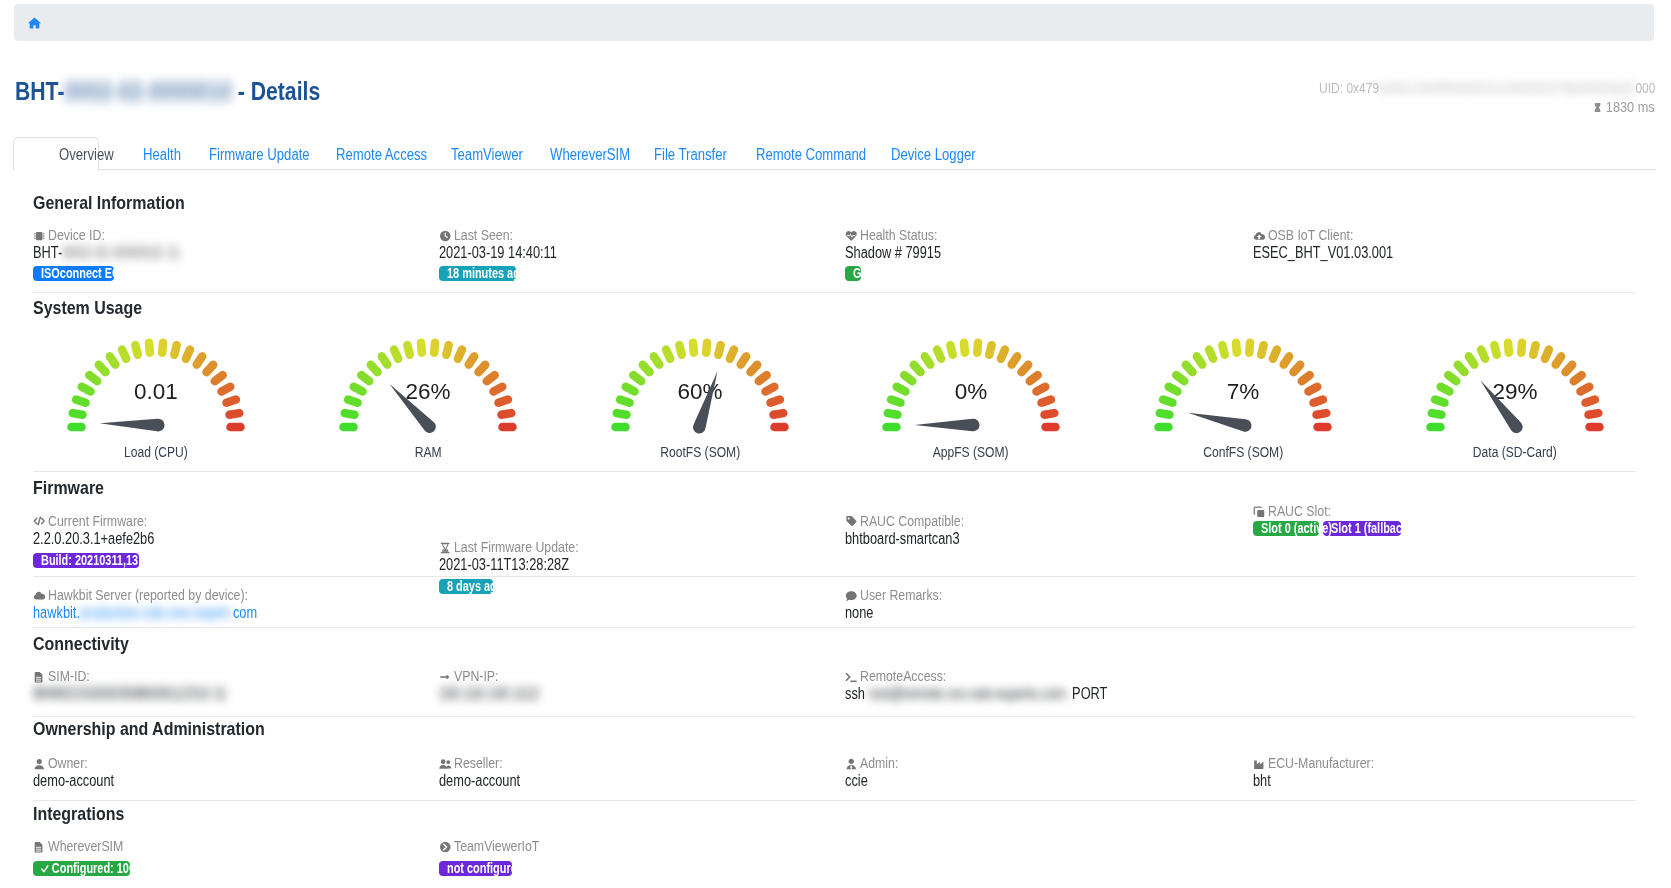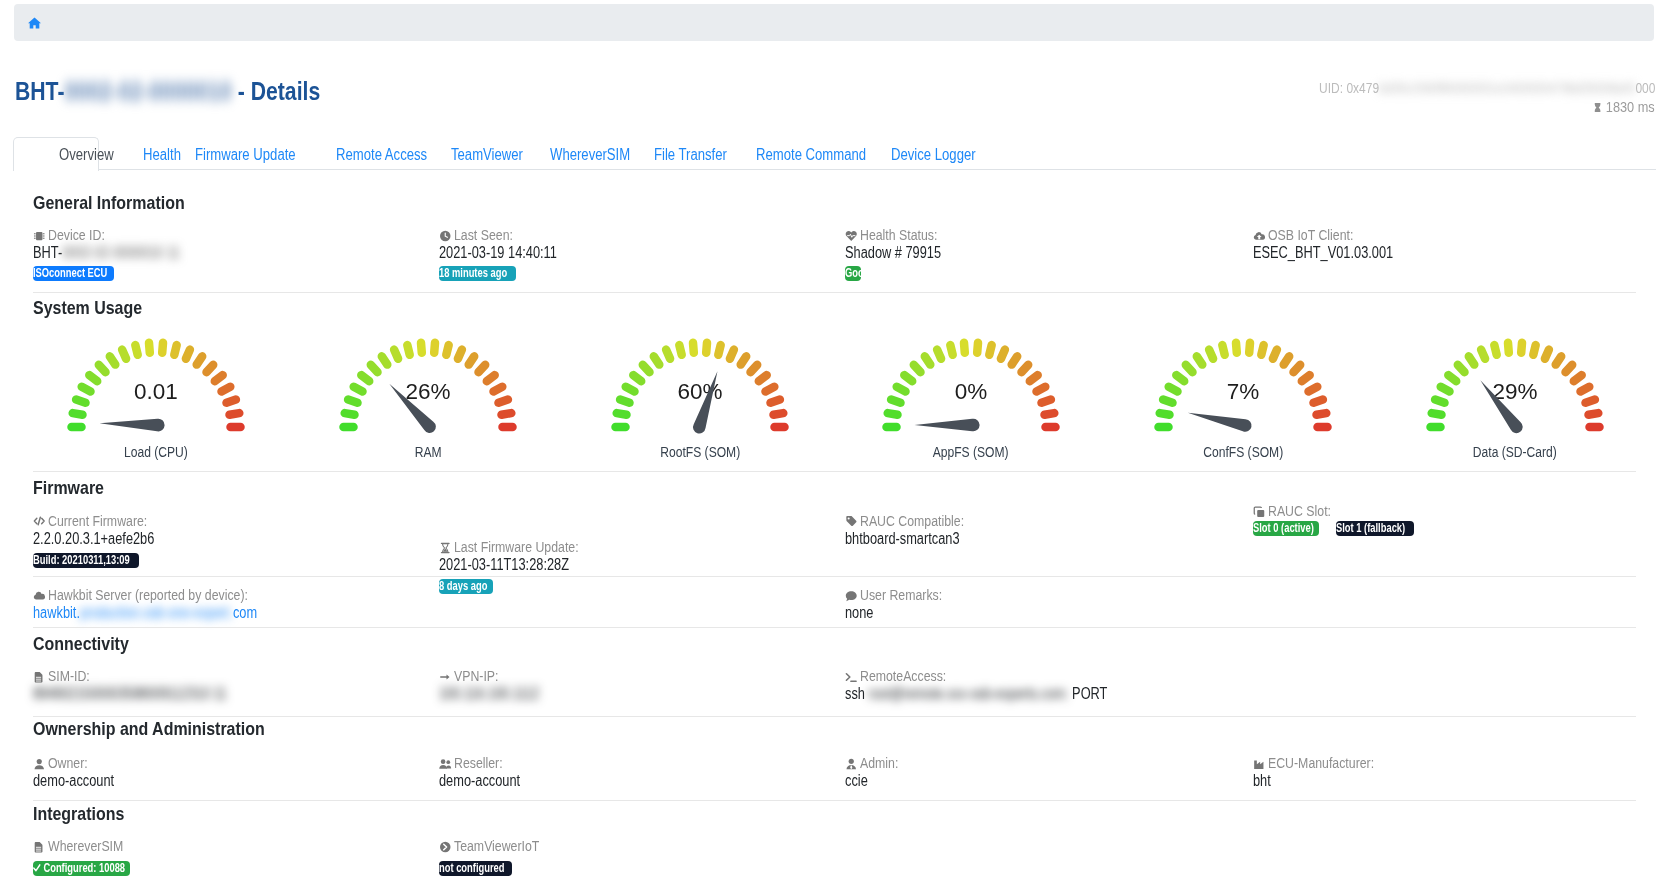--- a/index.html
+++ b/index.html
@@ -32,28 +32,28 @@
   border:1px solid #dee2e6; border-bottom:none; border-radius:5px 5px 0 0; }
 .tabtxt { position:absolute; top:2px; font-size:16px; line-height:31px; color:#1e88f7;margin-left:32px; }
 .tabtxt.on { color:#495057; }
 .sechead { position:absolute; left:33px; font-size:19px; font-weight:bold;
   color:#24292e; line-height:19px; }
 .hr { position:absolute; left:33px; width:1603px; height:1px; background:#e7e7e7; }
 .cell { position:absolute; }
 .lbl { font-size:14px; color:#8d8d8d; line-height:14px; white-space:nowrap; height:14px; }
 .val { font-size:16px; line-height:16px; margin-top:3px; color:#212529; white-space:nowrap; height:16px; }
 .badges { margin-top:4.3px; line-height:15px; white-space:nowrap; }
-.badge { display:inline-block; font-size:12px; font-weight:bold; color:#fff;
-  height:15px; border-radius:4px; text-align:left; padding-left:0; vertical-align:top; margin-right:17px; }
+.badge { display:inline-block; font-size:14px; font-weight:bold; color:#fff;
+  height:15px; border-radius:4px; text-align:left; padding-left:8px; vertical-align:top; margin-right:4px; }
 .badge .bt { display:inline-block; transform:scaleX(.78); transform-origin:0 50%;
   line-height:15px; white-space:nowrap; }
 .b-blue { background:#0d7bfe; }
 .b-teal { background:#17a2b8; }
 .b-green { background:#28a745; }
-.b-gray { background:#0f172a; }
+.b-gray { background:#6d28d9; }
 .ic { vertical-align:baseline; }
 .gauge { position:absolute; top:0; }
 .gval { font-size:22.5px; fill:#1d1d1d; text-anchor:middle; font-family:"Liberation Sans",sans-serif; }
 .glabel { position:absolute; top:113px; width:200px; text-align:center;
   font-size:15.5px; color:#36414d; line-height:15px; }
 .glabel span { display:inline-block; transform:scaleX(.78); transform-origin:50% 50%; white-space:nowrap; }
 .gwrap { position:absolute; top:331px; left:0; width:100%; height:150px; }
 </style></head><body>
 
 <div class="crumb">
@@ -63,21 +63,21 @@
   </div>
 <div class="title"><span class="sx80">BHT-<span class="blur2" style="color:#6286b5">0002-02-0000010&nbsp;</span>- Details</span></div>
 <div class="uid"><span class="sxr">UID: 0x479<span class="blur">bd35c2060f80000001e2400000479bd35008a00</span>000</span></div>
 <div class="ms"><span class="sxr"><svg width="11" height="13" viewBox="0 0 14 14" style="margin-bottom:-1.5px">
         <path d="M2.8 1.2h8.4v1.6c0 2-1.3 3.1-2.5 4.2 1.2 1.1 2.5 2.2 2.5 4.2v1.6H2.8v-1.6c0-2 1.3-3.1 2.5-4.2C4.1 5.9 2.8 4.8 2.8 2.8Z" fill="#8f8f8f"></path>
       </svg> 1830 ms</span></div>
 <div class="tabbar">
     <span class="atab"></span>
     <span class="tabtxt on" style="left:12px"><span class="sx82">Overview</span></span>
     <span class="tabtxt" style="left:96px"><span class="sx82">Health</span></span>
-    <span class="tabtxt" style="left:148px"><span class="sx82">Firmware Update</span></span>
+    <span class="tabtxt" style="left:162px"><span class="sx82">Firmware Update</span></span>
     <span class="tabtxt" style="left:289px"><span class="sx82">Remote Access</span></span>
     <span class="tabtxt" style="left:404px"><span class="sx82">TeamViewer</span></span>
     <span class="tabtxt" style="left:503px"><span class="sx82">WhereverSIM</span></span>
     <span class="tabtxt" style="left:607px"><span class="sx82">File Transfer</span></span>
     <span class="tabtxt" style="left:709px"><span class="sx82">Remote Command</span></span>
     <span class="tabtxt" style="left:844px"><span class="sx82">Device Logger</span></span>
   </div>
 <div class="sechead" style="top:192.8px"><span class="sx84">General Information</span></div>
 <div class="cell" style="left:33px;top:228.2px">
     <div class="lbl"><svg class="ic" style="margin-bottom:-2.5px" width="12.5" height="14" viewBox="0 0 14 14">

